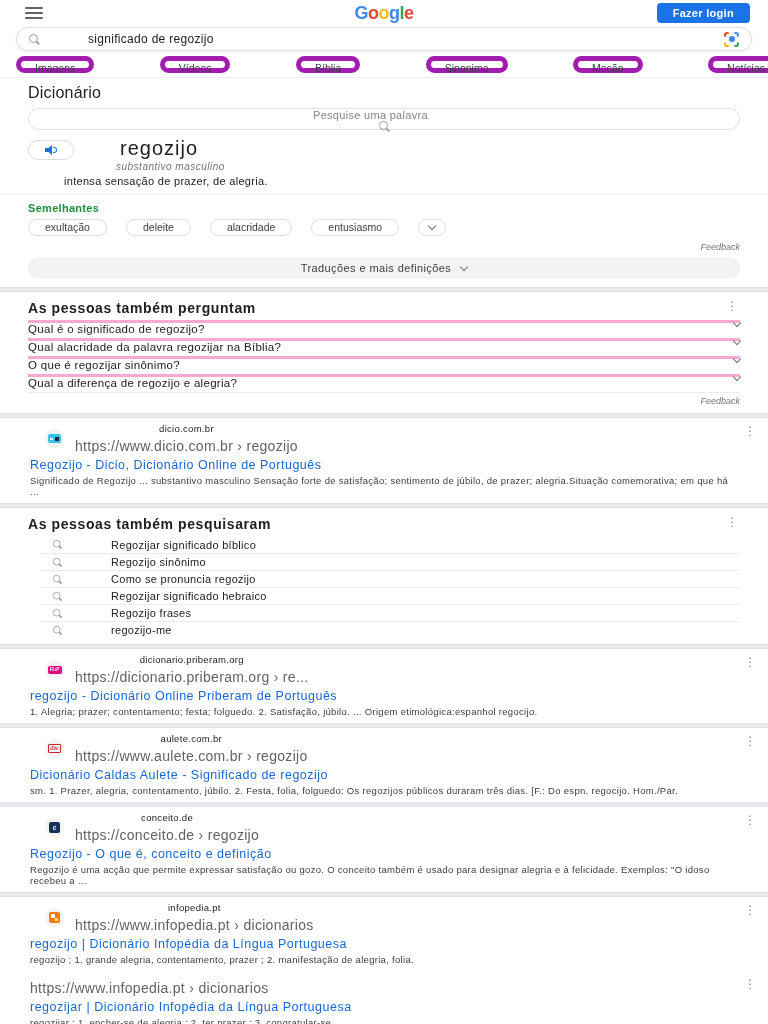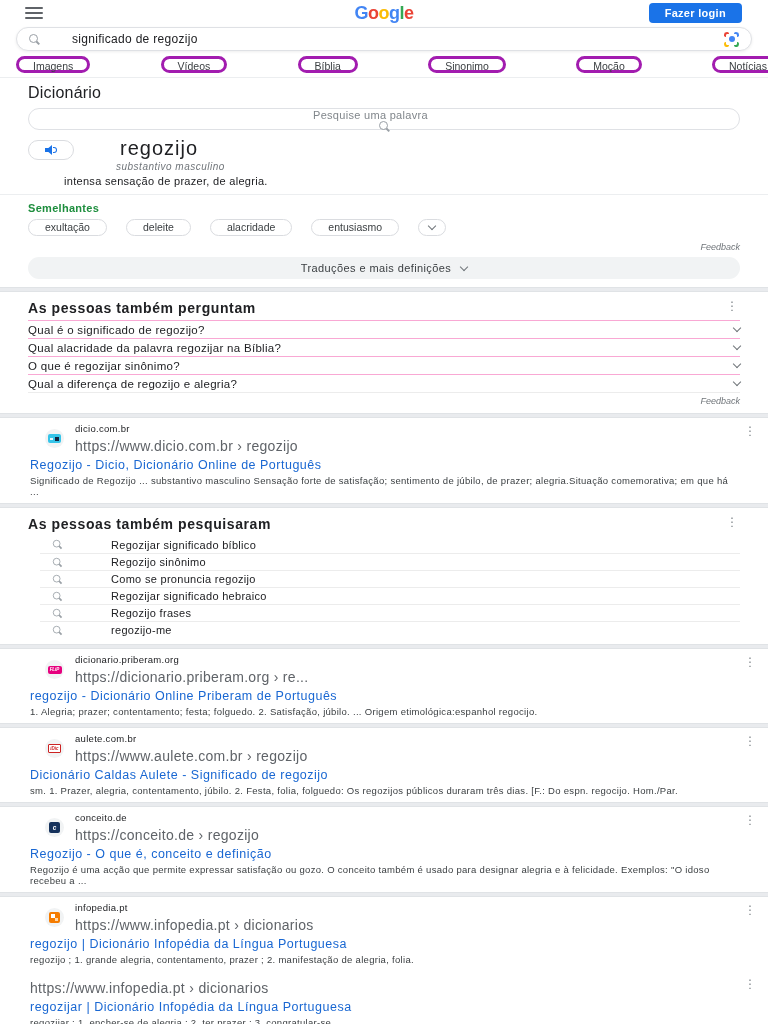--- a/index.html
+++ b/index.html
@@ -1,45 +1,45 @@
 <!DOCTYPE html>
 <html><head>
 <meta charset="utf-8">
 <style>
   * { margin:0; padding:0; box-sizing:border-box; }
   html,body { width:768px; height:1024px; overflow:hidden; background:#fff;
     font-family:"Liberation Sans", sans-serif; color:#202124; }
   .band { height:5px; background:#e9ebee; border-top:1px solid #e0e3e6; border-bottom:1px solid #e0e3e6; }
 
   
-  .topbar { display:flex; align-items:center; height:26px; padding:0 26px 0 25px; position:relative; }
+  .topbar { display:flex; align-items:center; height:26px; padding:0 18px 0 25px; position:relative; }
   .burger { width:18px; height:12px; display:flex; flex-direction:column; justify-content:space-between; cursor:pointer; }
   .burger i { display:block; height:2px; background:#5f6368; border-radius:1px; }
   .logo { position:absolute; left:50%; transform:translateX(-50%); font-size:18px; font-weight:bold; letter-spacing:-0.5px; }
   .logo span { display:inline-block; }
   .g1,.g4{ color:#4285F4; } .g2,.g6{ color:#EA4335; } .g3{ color:#FBBC05; } .g5{ color:#34A853; }
   .login { margin-left:auto; background:#1a73e8; color:#fff; font-size:11px; font-weight:bold;
     border:none; border-radius:4px; padding:4px 16px; letter-spacing:0.3px; cursor:pointer; }
 
   .searchbar { margin:1px 16px 5px; height:24px; border:1px solid #dfe1e5; border-radius:12px;
     display:flex; align-items:center; padding:0 12px; background:#fff; box-shadow:0 1px 3px rgba(32,33,36,.08); }
   .mag { position:relative; width:11px; height:11px; flex:none; }
   .mag::before { content:""; position:absolute; left:0; top:0; width:7px; height:7px; border:1.5px solid #9aa0a6; border-radius:50%; }
   .mag::after { content:""; position:absolute; left:7px; top:8px; width:4px; height:1.5px; background:#9aa0a6; transform:rotate(45deg); }
-  .q { margin-left:32px; font-size:12px; color:#202124; letter-spacing:0.3px; flex:1; }
+  .q { margin-left:48px; font-size:12px; color:#202124; letter-spacing:0.3px; flex:1; }
   .lens { position:relative; width:15px; height:15px; flex:none; }
   .lens i { position:absolute; width:6px; height:6px; border-radius:50%; }
   .lens .c1{ left:0; top:0; border-top:2px solid #EA4335; border-left:2px solid #EA4335; border-top-left-radius:5px; width:5px;height:5px;}
   .lens .c2{ right:0; top:0; border-top:2px solid #4285F4; border-right:2px solid #4285F4; border-top-right-radius:5px; width:5px;height:5px;}
   .lens .c3{ left:0; bottom:0; border-bottom:2px solid #FBBC05; border-left:2px solid #FBBC05; border-bottom-left-radius:5px; width:5px;height:5px;}
   .lens .c4{ right:0; bottom:0; border-bottom:2px solid #34A853; border-right:2px solid #34A853; border-bottom-right-radius:5px; width:5px;height:5px;}
   .lens .dot{ left:4.5px; top:4.5px; width:6px; height:6px; background:#4285F4; }
 
   .tabs { display:flex; justify-content:space-between; width:800px; padding:0 16px; overflow:hidden; margin-bottom:4px; }
-  .tab { border:3px solid #a21caf; border-radius:9px; height:17px; line-height:15px; padding:0 14px;
+  .tab { border:5px solid #a21caf; border-radius:9px; height:17px; line-height:15px; padding:0 14px;
     font-size:10.5px; color:#3c4043; white-space:nowrap; cursor:pointer; background:#fff; }
 
   
   .card { background:#fff; padding:6px 28px 6px; }
   .dict { border-top:1px solid #eceef0; }
   .dict-title { font-size:16px; font-weight:500; letter-spacing:0.2px; }
   .attr { font-size:9.5px; color:#5f6368; margin-top:2px; }
   .attr a { color:#5f6368; text-decoration:underline; cursor:pointer; }
   .word-search { margin:6px 0 7px; height:22px; border:1px solid #dfe1e5; border-radius:11px;
     display:flex; align-items:center; padding:0 10px;flex-direction:column; }
@@ -67,39 +67,39 @@
     transform:rotate(45deg); margin-top:-3px; flex:none; }
   .fb-row { text-align:right; font-size:9px; font-style:italic; color:#70757a; margin-top:6px; cursor:pointer; }
   .trans-btn { margin:5px 0 2px; height:22px; background:#f1f3f4; border:none; border-radius:11px; width:100%;
     font-size:11px; font-weight:500; color:#3c4043; letter-spacing:0.4px; display:flex; align-items:center;
     justify-content:center; gap:10px; cursor:pointer; font-family:inherit; }
 
   
   .paa-head { display:flex; align-items:flex-start; justify-content:space-between; padding:2px 0 4px; }
   .sec-title { font-size:14px; font-weight:bold; letter-spacing:0.6px; }
   .kebab { color:#80868b; font-size:12px; line-height:12px; cursor:pointer; padding:0 2px; }
-  .paa-row { display:flex; align-items:center; justify-content:space-between; border-top:1px solid #f9a8d4;
+  .paa-row { display:flex; justify-content:space-between; border-top:3px solid #f9a8d4;
     height:18px; font-size:11.5px; letter-spacing:0.3px; cursor:pointer; }
   .paa-fb { text-align:right; font-size:9px; font-style:italic; color:#70757a; padding:3px 0 1px; border-top:1px solid #ececec; cursor:pointer; }
 
   
   .rs-row { display:flex; align-items:center; border-top:1px solid #ececec; height:17px; cursor:pointer; }
   .rs-row:first-of-type { border-top:none; }
   .rs-rows { margin-left:12px; }
   .rs-row .mag { margin-left:12px; transform:scale(0.85); }
   .rs-text { margin-left:48px; font-size:11px; letter-spacing:0.3px; color:#202124; }
 
   
   .result { background:#fff; padding:5px 30px 6px; position:relative; }
   .r-head { display:flex; align-items:center; margin-left:15px; }
   .r-head.noicon { margin-left:0; }
   .fav { width:19px; height:19px; border-radius:50%; background:#f1f3f4; display:flex; align-items:center;
     justify-content:center; flex:none; margin-right:11px; }
   .r-sitewrap { display:flex; flex-direction:column; }
-  .r-site { font-size:9.5px; color:#202124; letter-spacing:0.3px; }
+  .r-site { font-size:9.5px; color:#202124; letter-spacing:0.3px;text-align:center; }
   .r-url { font-size:14px; color:#5f6368; letter-spacing:0.3px; margin-top:4px; }
   .result .kebab { position:absolute; right:10px; top:7px; }
   .r-title { display:block; margin-top:4px; font-size:12.5px; line-height:14px; color:#1967d2;
     letter-spacing:0.5px; font-weight:500; cursor:pointer; text-decoration:none; }
   .r-snippet { margin-top:3px; font-size:9.5px; line-height:11px; color:#3c4043; letter-spacing:0.3px; }
 
   
   .fv { display:flex; align-items:center; justify-content:center; font-weight:bold; }
   .fv-dicio { position:relative; width:13px; height:9px; background:#35c4e8; border-radius:2px; }
   .fv-dicio::before { content:""; position:absolute; left:2px; top:3.5px; width:3px; height:2px; background:#e8f8fc; }

